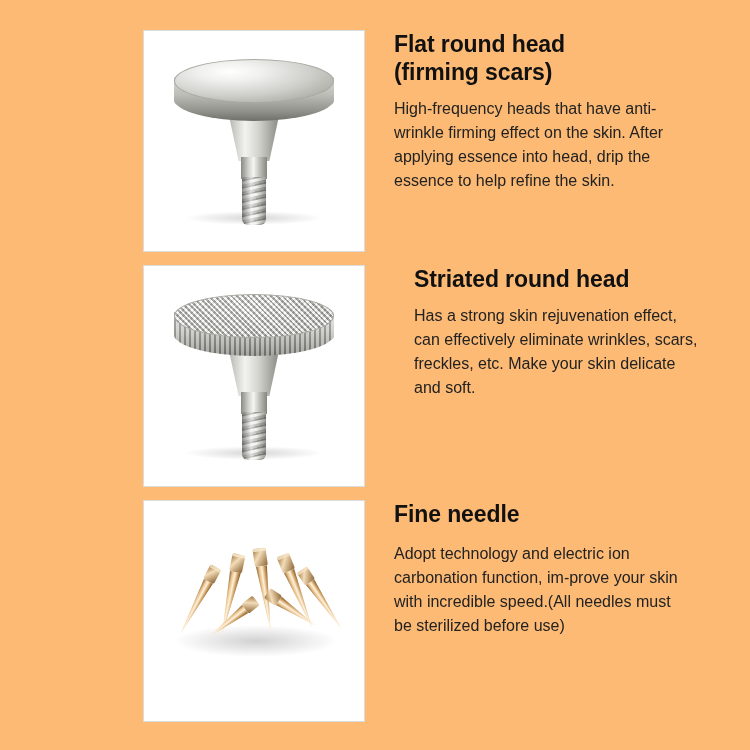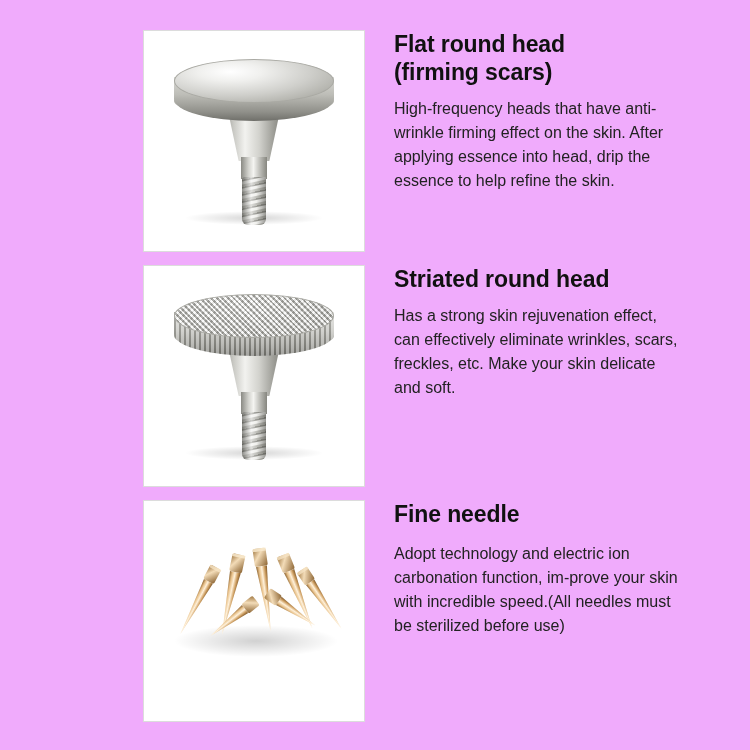--- a/index.html
+++ b/index.html
@@ -11,29 +11,29 @@
     height: 750px;
     background: #ffffff;
     font-family: "Liberation Sans", sans-serif;
     color: #1a1a1a;
     overflow: hidden;
   }
   .sheet {
     position: relative;
     width: 750px;
     height: 750px;
-    background: #f0abfc;
+    background: #fdba74;
   }
   .row {
     display: flex;
     align-items: flex-start;
     padding-left: 143px;
   }
   .row-1 { padding-top: 30px; }
-  .row-2 { padding-top: 13px; }
+  .row-2 { padding-top: 13px; gap: 20px; }
   .row-3 { padding-top: 13px; }
 
   .thumb {
     width: 222px;
     height: 222px;
     border: 1px solid #dcdcdc;
     box-sizing: border-box;
     background: #ffffff;
     position: relative;
     flex: 0 0 auto;

